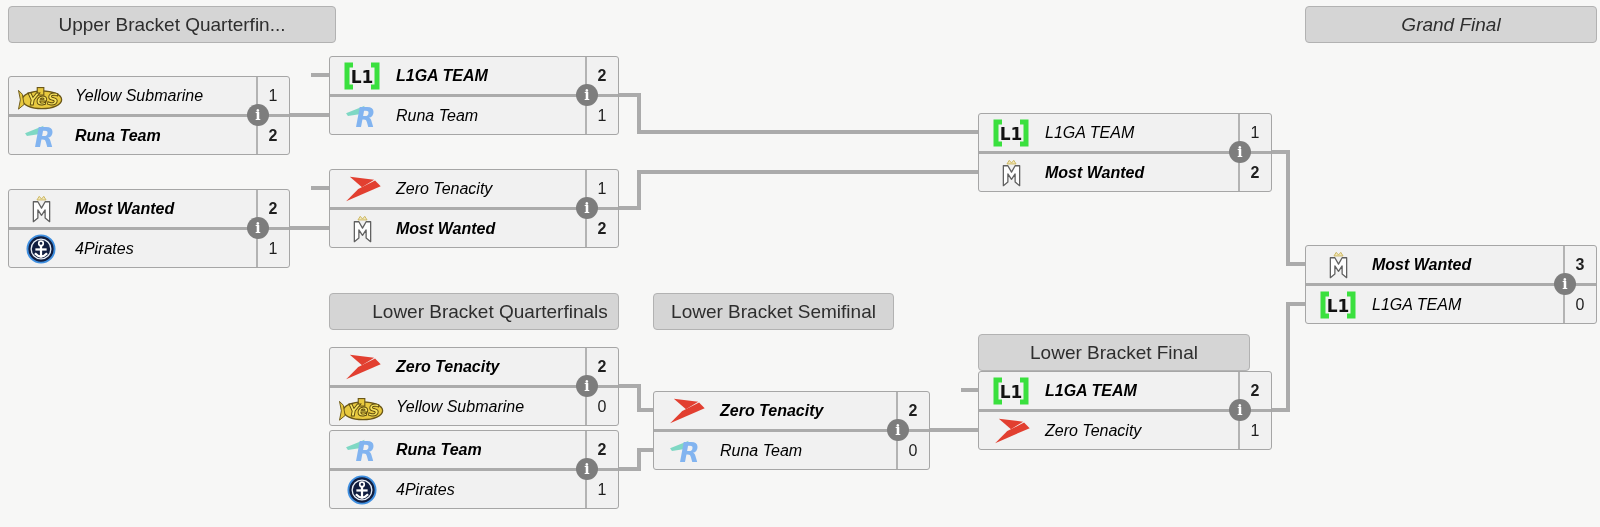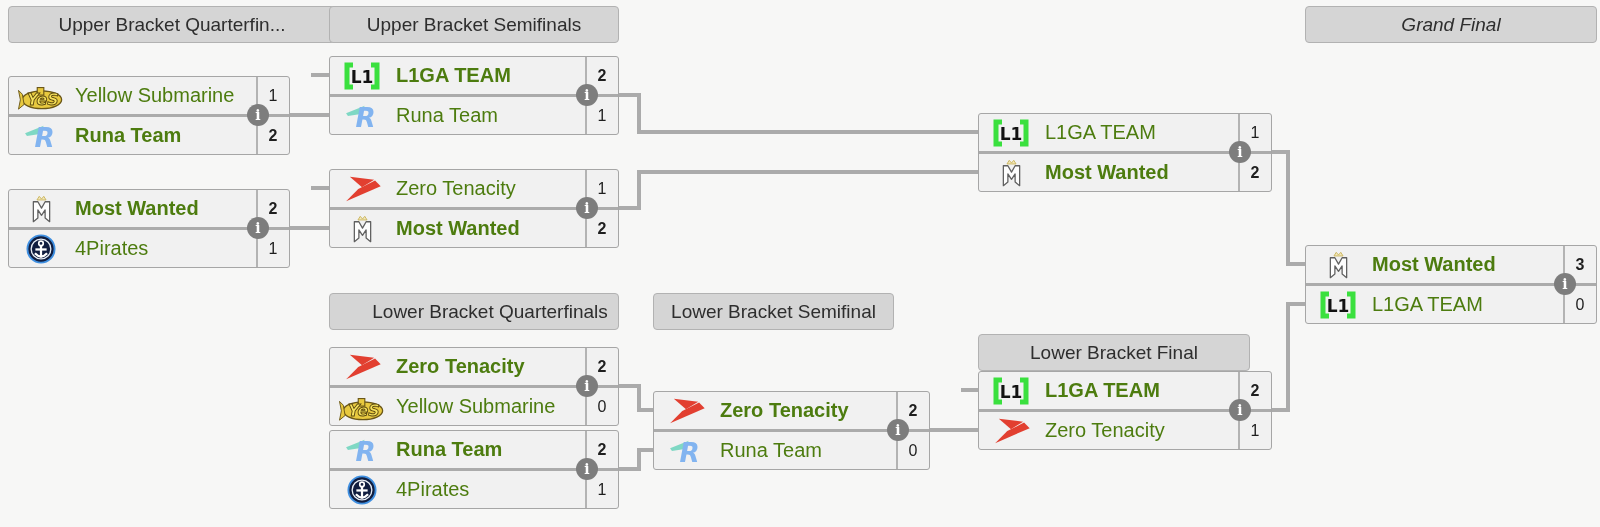--- a/index.html
+++ b/index.html
@@ -29,22 +29,22 @@
     background:#f1f1f1;
     border:1px solid #a6a6a6;
     border-radius:3px;
     box-sizing:border-box;
   }
   .trow{display:flex;align-items:center;height:37px;position:relative;}
   .mdiv{height:3px;background:#ababab;}
   .vsep{position:absolute;top:0;bottom:0;right:31px;width:2px;background:#b3b3b3;}
   .tlogo{flex:0 0 64px;display:flex;align-items:center;justify-content:center;}
   .tname{
-    flex:1;padding-left:2px;font-size:20px;color:#4d7c0f;
-    white-space:nowrap;overflow:hidden;text-overflow:ellipsis;
+    flex:1;padding-left:2px;font-size:16px;color:#000000;
+    white-space:nowrap;overflow:hidden;text-overflow:ellipsis;font-style:italic;
   }
   .tscore{flex:0 0 32px;text-align:center;font-size:16px;color:#1e1e1e;}
   .minfo{
     position:absolute;right:20px;top:27px;width:22px;height:22px;
     background:#7d7d7d;border-radius:50%;
     color:#ffffff;display:flex;align-items:center;justify-content:center;
     font-family:"DejaVu Serif", serif;font-weight:bold;font-size:14px;
     z-index:3;line-height:1;
   }
 
@@ -100,21 +100,20 @@
       <path d="M11 4 H5 V26 H11" fill="none" stroke="#3ae03e" stroke-width="5"></path>
       <path d="M29 4 H35 V26 H29" fill="none" stroke="#3ae03e" stroke-width="5"></path>
       <text x="20" y="22" text-anchor="middle" font-family="DejaVu Sans" font-size="17" font-weight="bold" fill="#121212">L1</text>
     </symbol>
   </defs>
 </svg>
 
 <div class="canvas">
 
   <div class="bheader" style="left:8px;top:6px;width:328px;">Upper Bracket Quarterfin...</div>
-  <div class="bheader" style="left:329px;top:6px;width:290px;">Upper Bracket Semifinals</div>
   <div class="bheader" style="left:1305px;top:6px;width:292px;font-style:italic;">Grand Final</div>
   <div class="bheader" style="left:329px;top:293px;width:290px;padding-left:32px;">Lower Bracket Quarterfinals</div>
   <div class="bheader" style="left:653px;top:293px;width:241px;">Lower Bracket Semifinal</div>
   <div class="bheader" style="left:978px;top:310px;width:272px;margin-top:24px;">Lower Bracket Final</div>
 
   <div class="cl h" style="left:290px;top:113px;width:39px;"></div>
   <div class="cl h" style="left:311px;top:73px;width:18px;"></div>
   <div class="cl h" style="left:290px;top:226px;width:39px;"></div>
   <div class="cl h" style="left:311px;top:186px;width:18px;"></div>
   <div class="cl h" style="left:619px;top:93px;width:22px;"></div>

